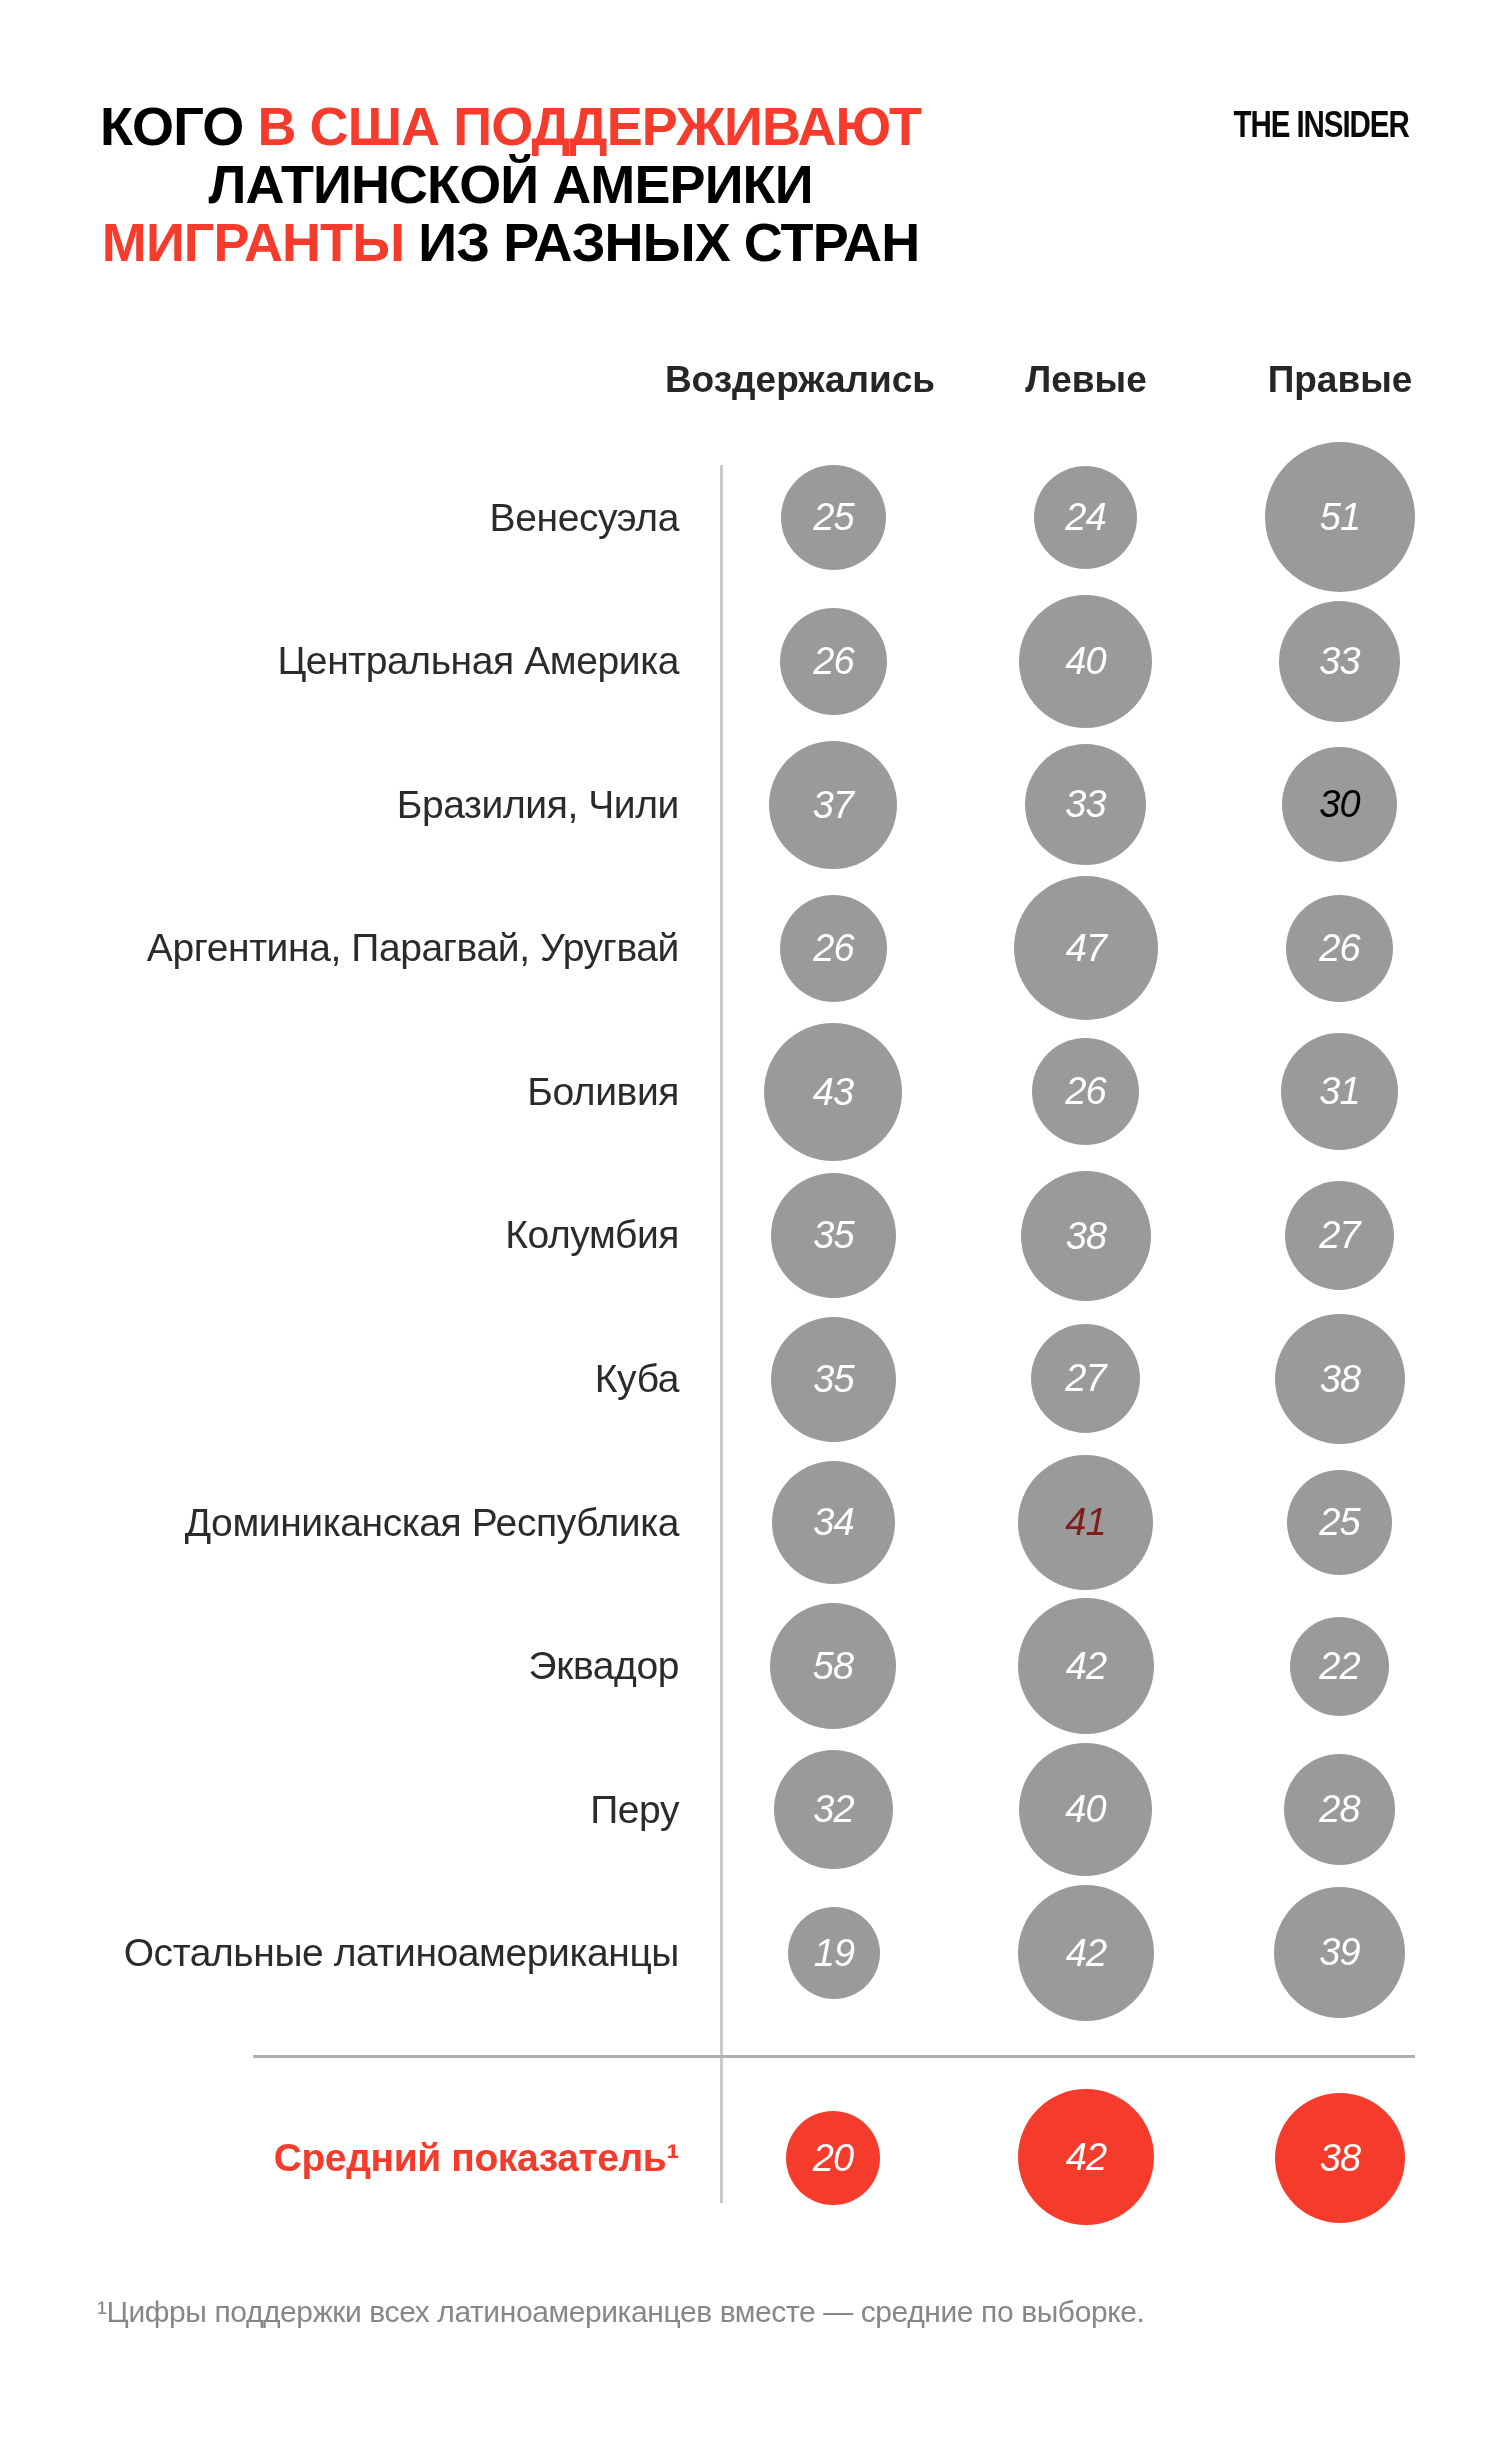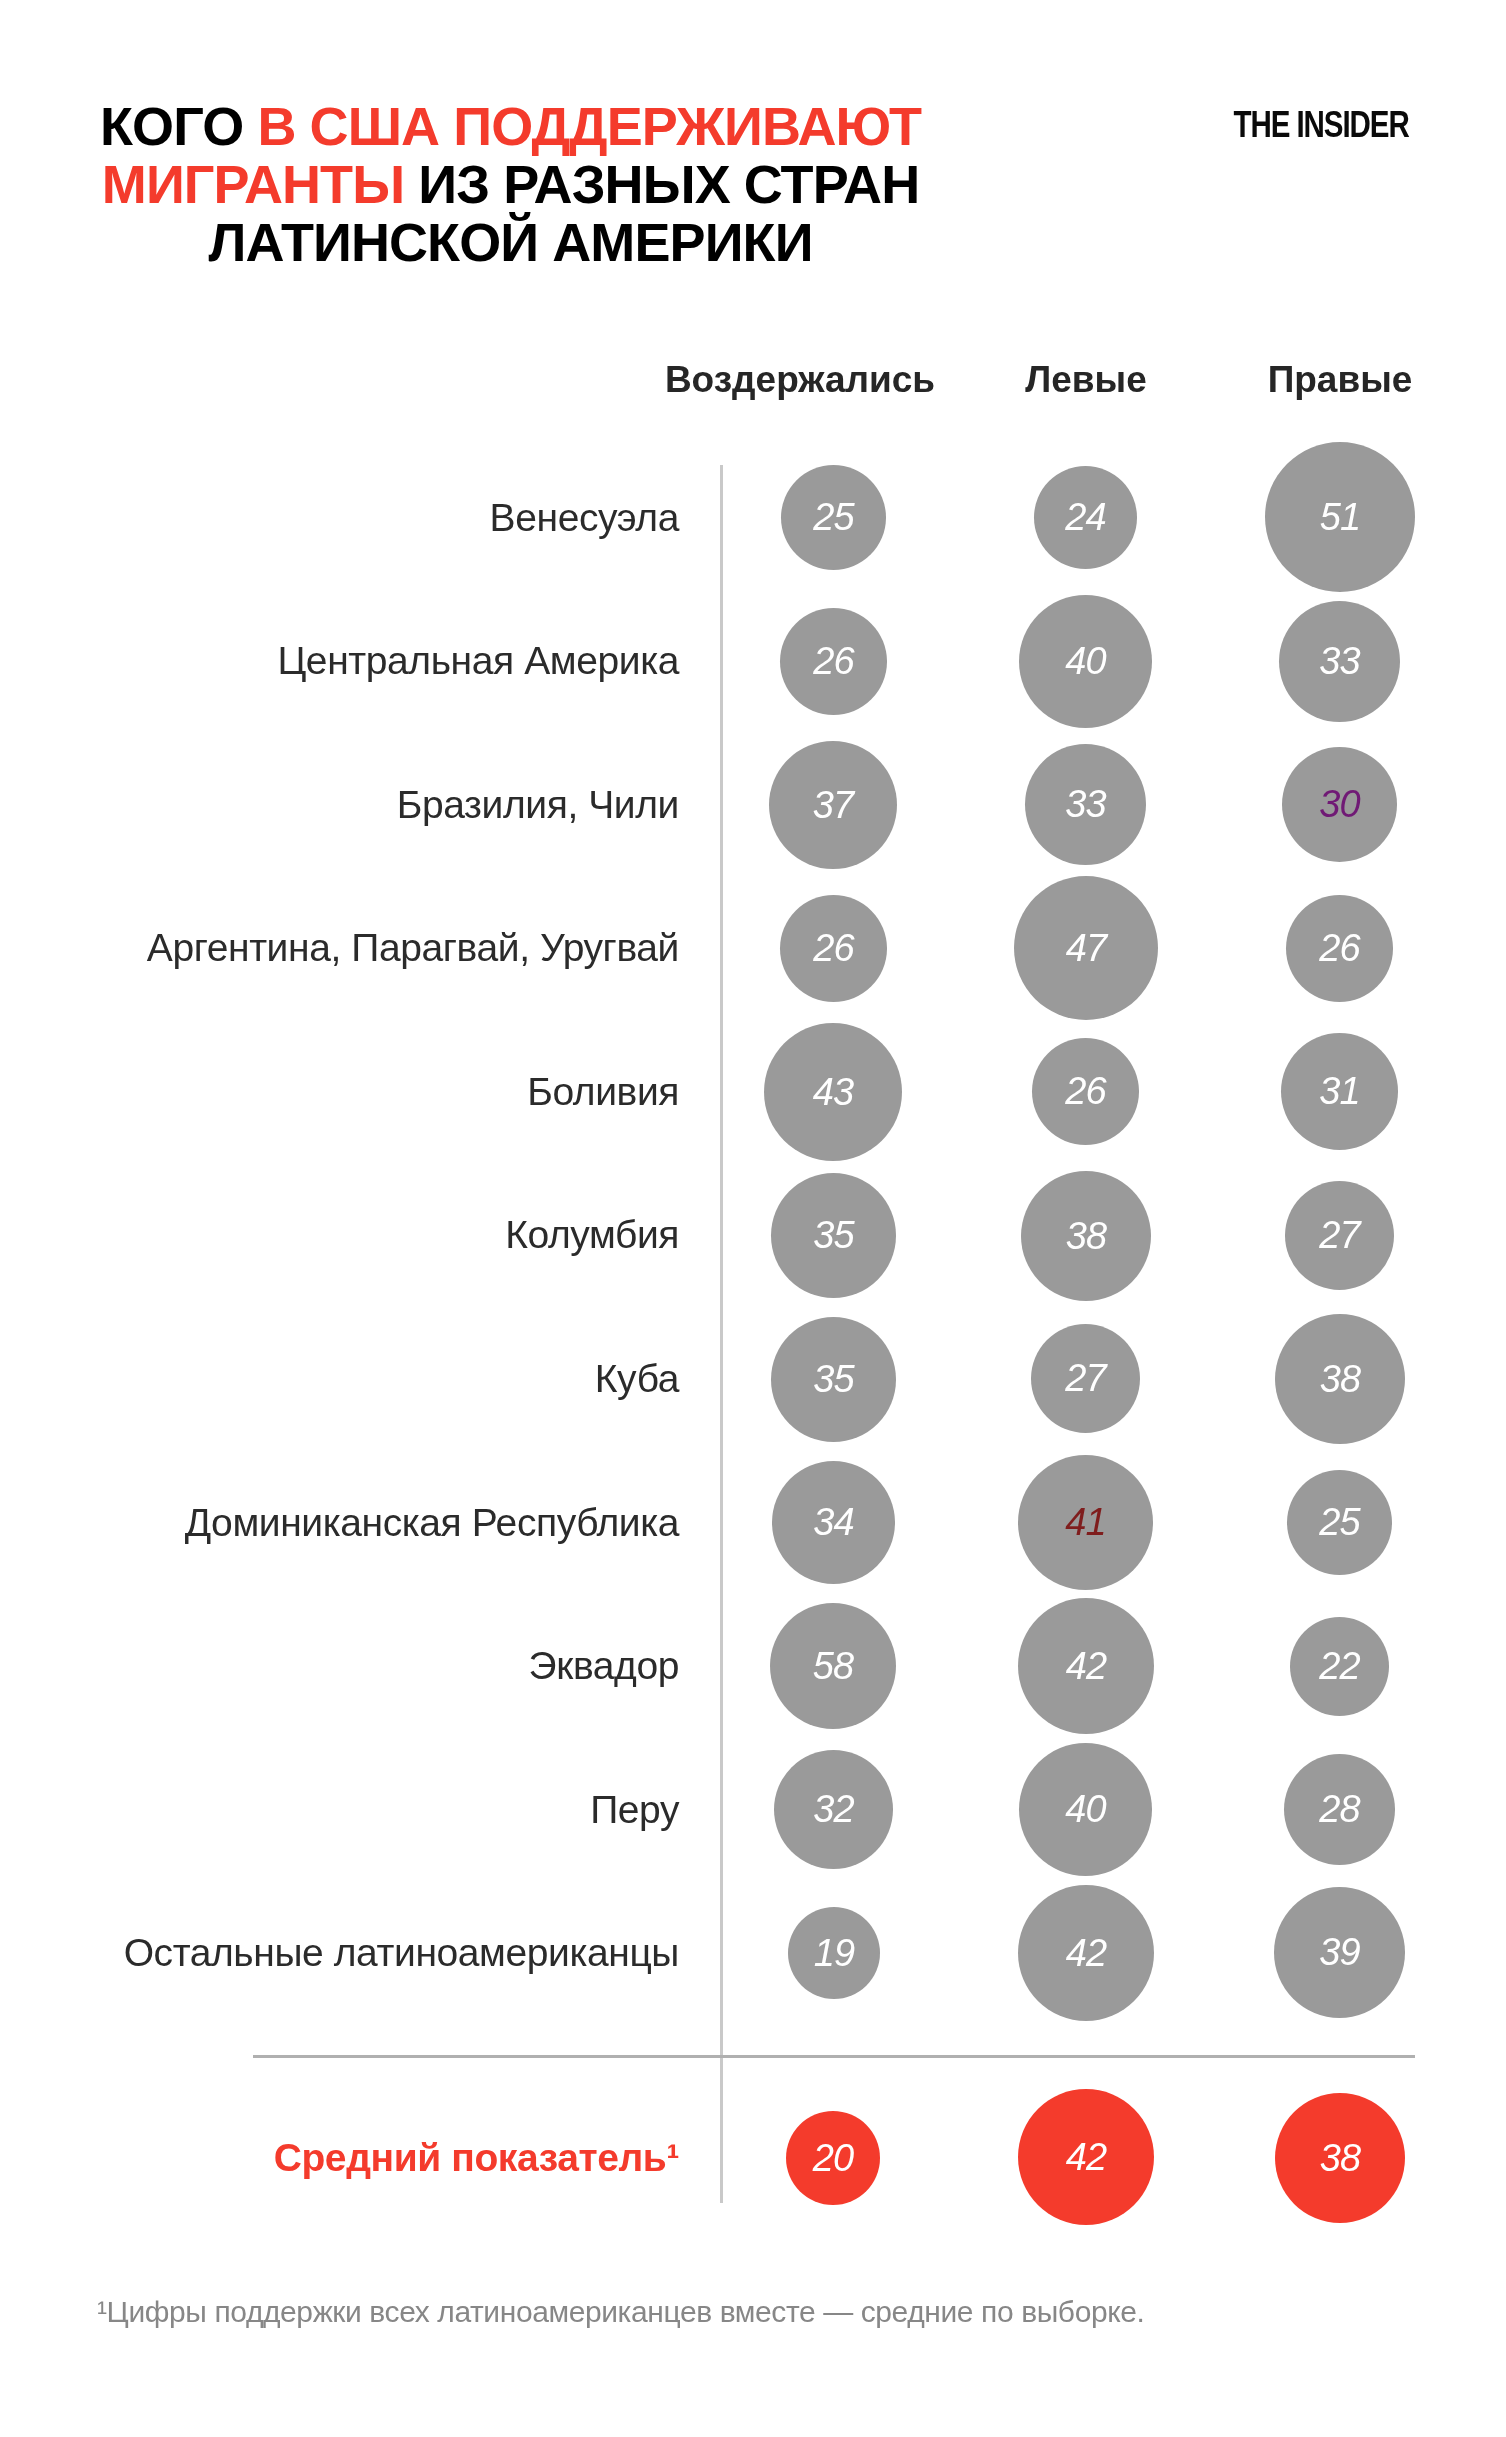--- a/index.html
+++ b/index.html
@@ -76,22 +76,22 @@
     white-space: nowrap;
   }
 </style>
 </head>
 <body>
 
 <div class="canvas">
 
   <div class="title">
     <div class="t-line"><span class="seg-black">КОГО </span><span class="seg-red">В США ПОДДЕРЖИВАЮТ</span></div>
+    <div class="t-line"><span class="seg-black">ЛАТИНСКОЙ АМЕРИКИ</span></div>
     <div class="t-line"><span class="seg-red">МИГРАНТЫ </span><span class="seg-black">ИЗ РАЗНЫХ СТРАН</span></div>
-    <div class="t-line"><span class="seg-black">ЛАТИНСКОЙ АМЕРИКИ</span></div>
   </div>
 
   <div class="logo">THE INSIDER</div>
 
   <div class="col-header" style="left: 800px;">Воздержались</div>
   <div class="col-header" style="left: 1086px;">Левые</div>
   <div class="col-header" style="left: 1340px;">Правые</div>
 
   <div class="vline"></div>
   <div class="hline"></div>
@@ -101,21 +101,21 @@
       <div class="bubble" style="left: 781px; top: 465px; width: 105px; height: 105px; background: rgb(154, 154, 154); color: rgb(255, 255, 255);">25</div>
       <div class="bubble" style="left: 1034px; top: 466px; width: 103px; height: 103px; background: rgb(154, 154, 154); color: rgb(255, 255, 255);">24</div>
       <div class="bubble" style="left: 1265px; top: 442px; width: 150px; height: 150px; background: rgb(154, 154, 154); color: rgb(255, 255, 255);">51</div>
       <div class="row-label" style="top: 661px;">Центральная Америка</div>
       <div class="bubble" style="left: 780px; top: 608px; width: 107px; height: 107px; background: rgb(154, 154, 154); color: rgb(255, 255, 255);">26</div>
       <div class="bubble" style="left: 1019px; top: 595px; width: 133px; height: 133px; background: rgb(154, 154, 154); color: rgb(255, 255, 255);">40</div>
       <div class="bubble" style="left: 1279px; top: 601px; width: 121px; height: 121px; background: rgb(154, 154, 154); color: rgb(255, 255, 255);">33</div>
       <div class="row-label" style="top: 805px;">Бразилия, Чили</div>
       <div class="bubble" style="left: 769px; top: 741px; width: 128px; height: 128px; background: rgb(154, 154, 154); color: rgb(255, 255, 255);">37</div>
       <div class="bubble" style="left: 1025px; top: 744px; width: 121px; height: 121px; background: rgb(154, 154, 154); color: rgb(255, 255, 255);">33</div>
-      <div class="bubble" style="left: 1282px; top: 747px; width: 115px; height: 115px; background: rgb(154, 154, 154); color: #701a75;">30</div>
+      <div class="bubble" style="left: 1282px; top: 747px; width: 115px; height: 115px; background: rgb(154, 154, 154); color: #000000;">30</div>
       <div class="row-label" style="top: 948px;">Аргентина, Парагвай, Уругвай</div>
       <div class="bubble" style="left: 780px; top: 895px; width: 107px; height: 107px; background: rgb(154, 154, 154); color: rgb(255, 255, 255);">26</div>
       <div class="bubble" style="left: 1014px; top: 876px; width: 144px; height: 144px; background: rgb(154, 154, 154); color: rgb(255, 255, 255);">47</div>
       <div class="bubble" style="left: 1286px; top: 895px; width: 107px; height: 107px; background: rgb(154, 154, 154); color: rgb(255, 255, 255);">26</div>
       <div class="row-label" style="top: 1092px;">Боливия</div>
       <div class="bubble" style="left: 764px; top: 1023px; width: 138px; height: 138px; background: rgb(154, 154, 154); color: rgb(255, 255, 255);">43</div>
       <div class="bubble" style="left: 1032px; top: 1038px; width: 107px; height: 107px; background: rgb(154, 154, 154); color: rgb(255, 255, 255);">26</div>
       <div class="bubble" style="left: 1281px; top: 1033px; width: 117px; height: 117px; background: rgb(154, 154, 154); color: rgb(255, 255, 255);">31</div>
       <div class="row-label" style="top: 1235px;">Колумбия</div>
       <div class="bubble" style="left: 771px; top: 1173px; width: 125px; height: 125px; background: rgb(154, 154, 154); color: rgb(255, 255, 255);">35</div>

